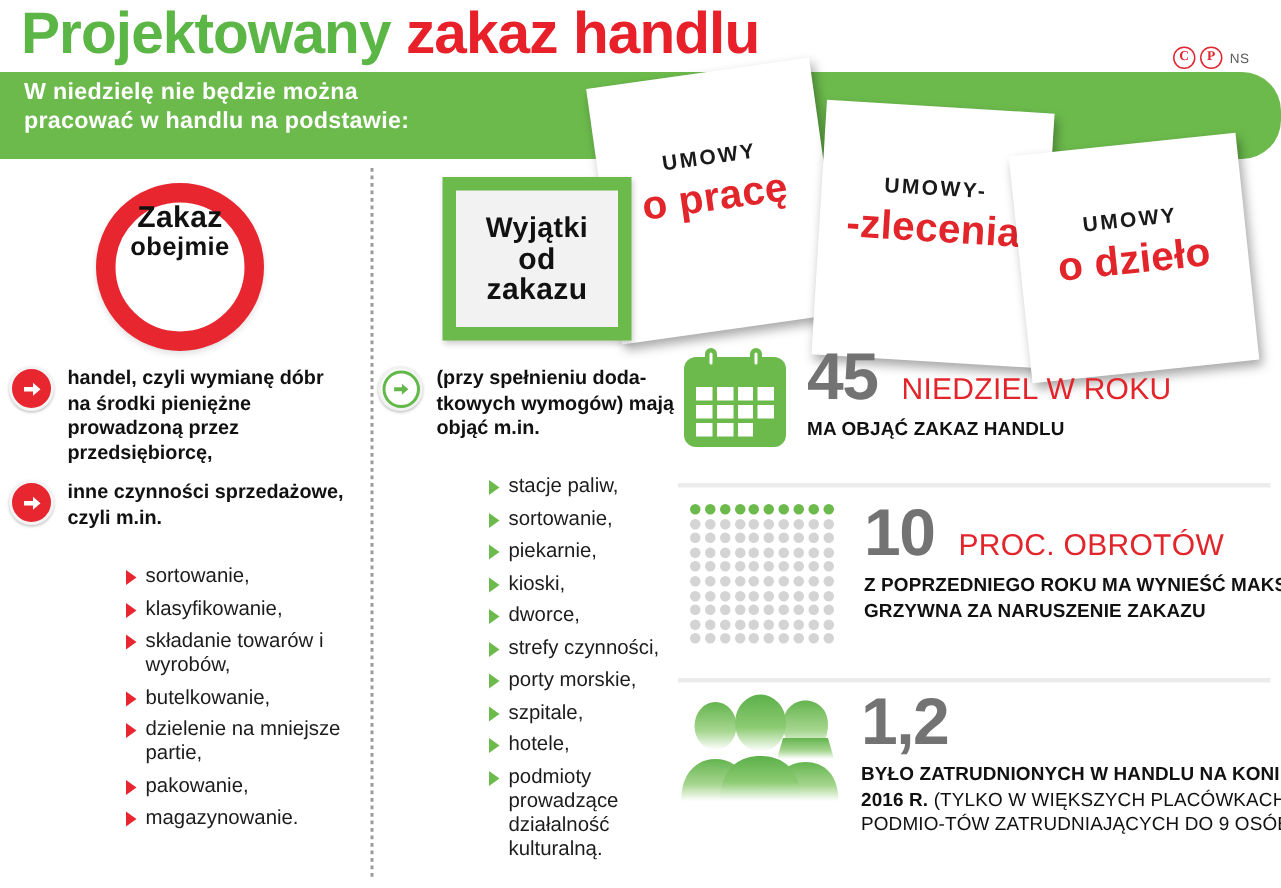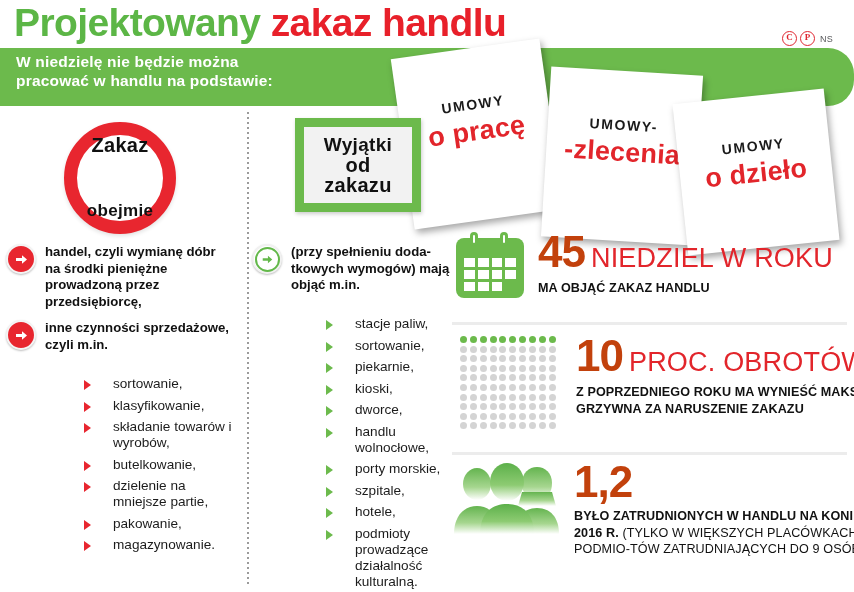--- a/index.html
+++ b/index.html
@@ -68,31 +68,31 @@
     position:absolute;left:247px;top:112px;width:2px;height:474px;
     background-image:linear-gradient(to bottom,#9b9b9b 50%,rgba(0,0,0,0) 0%);
     background-size:2px 5px;background-repeat:repeat-y;
   }
 
   
   .prohib{
     position:absolute;left:64px;top:122px;width:112px;height:112px;
     border-radius:50%;border:13px solid #e8262f;background:#ffffff;
     box-sizing:border-box;
-    display:flex;flex-direction:column;align-items:center;justify-content:space-between;
+    display:flex;flex-direction:column;align-items:center;justify-content:flex-start;
     box-shadow:0 2px 4px rgba(0,0,0,0.12);
   }
   .prohib span{
     color:#111;font-weight:bold;font-size:17px;line-height:20px;letter-spacing:0.3px;
   }
   .prohib .w1{font-size:20px;}
 
   
   .exbox{
-    position:absolute;left:295px;top:118px;width:126px;height:94px;
+    position:absolute;left:295px;top:118px;width:126px;height:109px;
     background:#6cba4c;padding:9px;box-sizing:border-box;
     box-shadow:1px 2px 4px rgba(0,0,0,0.2);
   }
   .exbox-inner{
     width:100%;height:100%;background:#f2f2f2;
     display:flex;flex-direction:column;align-items:center;justify-content:center;
   }
   .exbox-inner span{color:#111;font-weight:bold;font-size:20px;line-height:20px;letter-spacing:0.3px;}
   .exbox-inner .w1{font-size:19px;}
 
@@ -109,37 +109,37 @@
     width:21px;height:21px;border-radius:50%;background:#ffffff;
     border:2.5px solid #63b84a;display:flex;align-items:center;justify-content:center;
   }
   .arw{display:block;}
   .abul .txt{
     font-weight:bold;font-size:13.2px;line-height:16.5px;color:#111;
   }
 
   
   .sublist{position:absolute;}
-  .sub{display:flex;gap:22px;align-items:flex-start;margin-bottom:5.5px;padding-left:44px;}
+  .sub{display:flex;gap:6px;align-items:flex-start;margin-bottom:5.5px;padding-left:44px;}
   .tri{
     flex:0 0 auto;margin-top:4px;width:0;height:0;
     border-top:5px solid transparent;border-bottom:5px solid transparent;
   }
   .tri.red{border-left:7px solid #e8262f;}
   .tri.green{border-left:7px solid #6cba4c;}
   .sub .txt{font-size:13.6px;line-height:16px;color:#1c1c1c;}
 
   
   .sep{position:absolute;left:452px;width:395px;height:3px;background:#ececec;}
   .stat{position:absolute;display:flex;align-items:flex-start;}
   .stat .icon{flex:0 0 auto;}
   .stat .body{padding-left:14px;}
   .stat .headline{white-space:nowrap;display:flex;align-items:baseline;}
-  .stat .num{color:#c2410c;font-weight:bold;font-size:44px;line-height:40px;letter-spacing:-1px;text-align:center;}
-  .stat .unit{color:#e2252b;font-size:27px;margin-left:6px;letter-spacing:0.2px;}
+  .stat .num{color:#737373;font-weight:bold;font-size:44px;line-height:40px;letter-spacing:-1px;text-align:center;}
+  .stat .unit{color:#e2252b;font-size:20px;margin-left:16px;letter-spacing:0.2px;}
   .stat .desc{font-weight:bold;font-size:12.6px;line-height:16.5px;color:#111;margin-top:6px;letter-spacing:0.1px;}
   .stat .desc .thin{font-weight:normal;}
 
   
   .cal{position:relative;width:68px;height:66px;}
   .cal .ring{position:absolute;top:0;width:8px;height:14px;border:3px solid #6cba4c;border-radius:4px;background:#fff;box-sizing:border-box;}
   .cal .ring.l{left:14px;}
   .cal .ring.r{left:44px;}
   .cal .bodyc{position:absolute;top:6px;left:0;width:68px;height:60px;background:#6cba4c;border-radius:8px;}
   .cal .grid{position:absolute;top:26px;left:8px;width:52px;display:grid;grid-template-columns:repeat(4,1fr);gap:3px;}
@@ -280,21 +280,21 @@
     <div class="sub">
         <span class="tri green"></span>
         <span class="txt">kioski,</span>
       </div>
     <div class="sub">
         <span class="tri green"></span>
         <span class="txt">dworce,</span>
       </div>
     <div class="sub">
         <span class="tri green"></span>
-        <span class="txt">handlu wolnocłowe,</span>
+        <span class="txt">strefy czynności,</span>
       </div>
     <div class="sub">
         <span class="tri green"></span>
         <span class="txt">porty morskie,</span>
       </div>
     <div class="sub">
         <span class="tri green"></span>
         <span class="txt">szpitale,</span>
       </div>
     <div class="sub">

